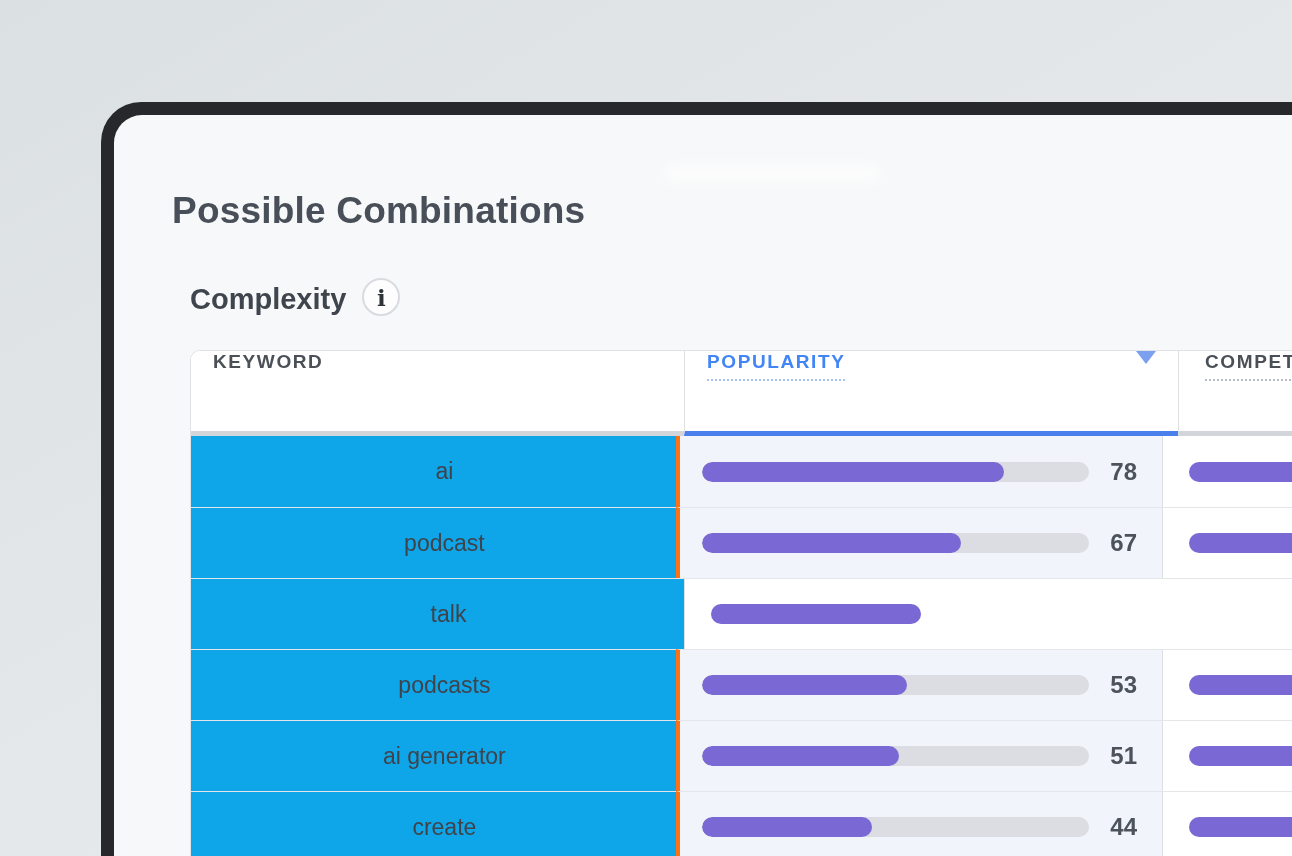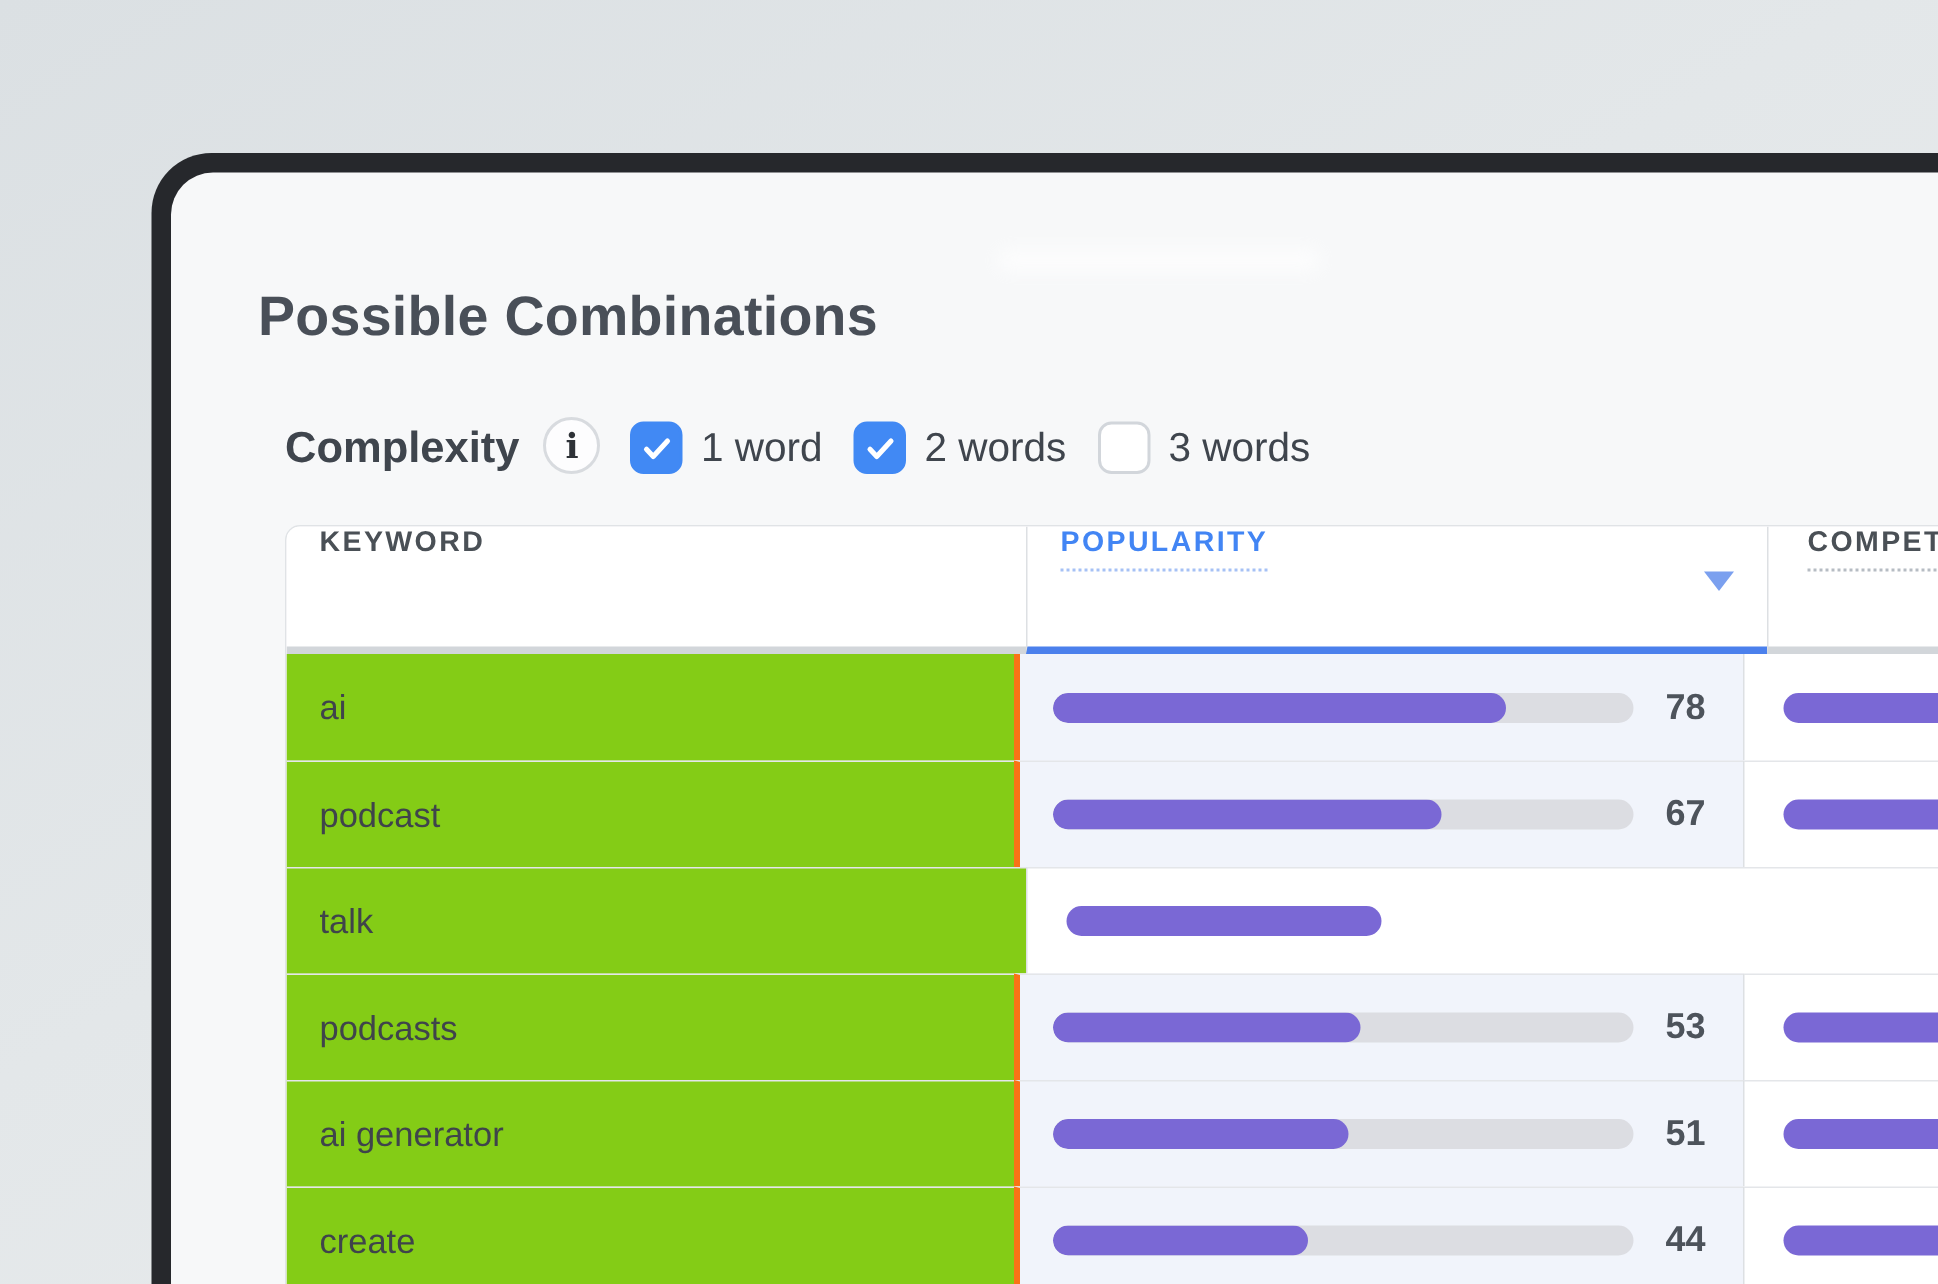--- a/index.html
+++ b/index.html
@@ -60,37 +60,37 @@
     position:absolute; left:190px; top:350px; width:1210px;
     background:#ffffff; border:1px solid #e0e3e6; border-bottom:none;
     border-radius:10px 10px 0 0; overflow:hidden;
   }
   .thead { display:flex; height:85px; }
   .th {
     display:flex; align-items:flex-start; padding-left:22px;
     border-bottom:5px solid #d2d6da; background:#ffffff;
   }
   .th-keyword { width:493px; }
-  .th-pop { width:494px; border-left:1px solid #dde0e3; border-bottom-color:#4b80ec; padding-right:22px;flex-direction:column; }
+  .th-pop { width:494px; border-left:1px solid #dde0e3; border-bottom-color:#4b80ec; padding-right:22px; }
   .th-comp { flex:1; border-left:1px solid #dde0e3; padding-left:26px; }
   .th-label {
     font-size:19px; font-weight:700; letter-spacing:1.6px; color:#4a5056;
   }
   .th-label.sortable { padding-bottom:6px; border-bottom:2px dotted #b6bcc3; cursor:pointer; }
   .th-label.active { color:#4285f4; border-bottom-color:#a6c1f5; }
   .sort-caret {
     margin-left:auto; width:0; height:0;
     border-left:10px solid transparent; border-right:10px solid transparent;
     border-top:13px solid #7ba0ef;
   }
 
   .tr { display:flex; height:71px; }
   .tr + .tr .td { border-top:1px solid #e4e6e9; }
   .td { display:flex; align-items:center; }
-  .td-keyword { width:493px; padding-left:22px; background:#84cc16; }
+  .td-keyword { width:493px; padding-left:22px; background:#0ea5e9;justify-content:center; }
   .keyword-text { font-size:23px; color:#3f444b; }
   .td-pop {
     width:494px; background:#f1f4fb; border-left:4px solid #f97316;
     padding:0 25px 0 22px;
   }
   .track {
     width:387px; height:20px; border-radius:10px; background:#dcdde2; overflow:hidden;
     flex:none;
   }
   .fill { height:100%; border-radius:10px; background:#7a68d5; }
@@ -105,46 +105,20 @@
   <div class="frame">
     <div class="card"></div>
   </div>
   <div class="streak"></div>
 
   <h1 class="page-title">Possible Combinations</h1>
 
   <div class="complexity-row">
     <span class="complexity-label">Complexity</span>
     <span class="info-icon">i</span>
-    <div class="options">
-  <div class="option">
-    <span class="checkbox checked">
-      <svg viewBox="0 0 24 24">
-              <path d="M5 12.5l4.5 4.8L19 7" fill="none" stroke="#ffffff" stroke-width="3.4" stroke-linecap="round" stroke-linejoin="round"></path>
-            </svg>
-    </span>
-    <span class="option-label">1 word</span>
-  </div>
-
-  <div class="option">
-    <span class="checkbox checked">
-      <svg viewBox="0 0 24 24">
-              <path d="M5 12.5l4.5 4.8L19 7" fill="none" stroke="#ffffff" stroke-width="3.4" stroke-linecap="round" stroke-linejoin="round"></path>
-            </svg>
-    </span>
-    <span class="option-label">2 words</span>
-  </div>
-
-  <div class="option">
-    <span class="checkbox">
-      
-    </span>
-    <span class="option-label">3 words</span>
-  </div>
-</div>
   </div>
 
   <div class="table">
     <div class="thead">
       <div class="th th-keyword">
         <span class="th-label">KEYWORD</span>
       </div>
       <div class="th th-pop">
         <span class="th-label sortable active">POPULARITY</span>
         <span class="sort-caret"></span>

